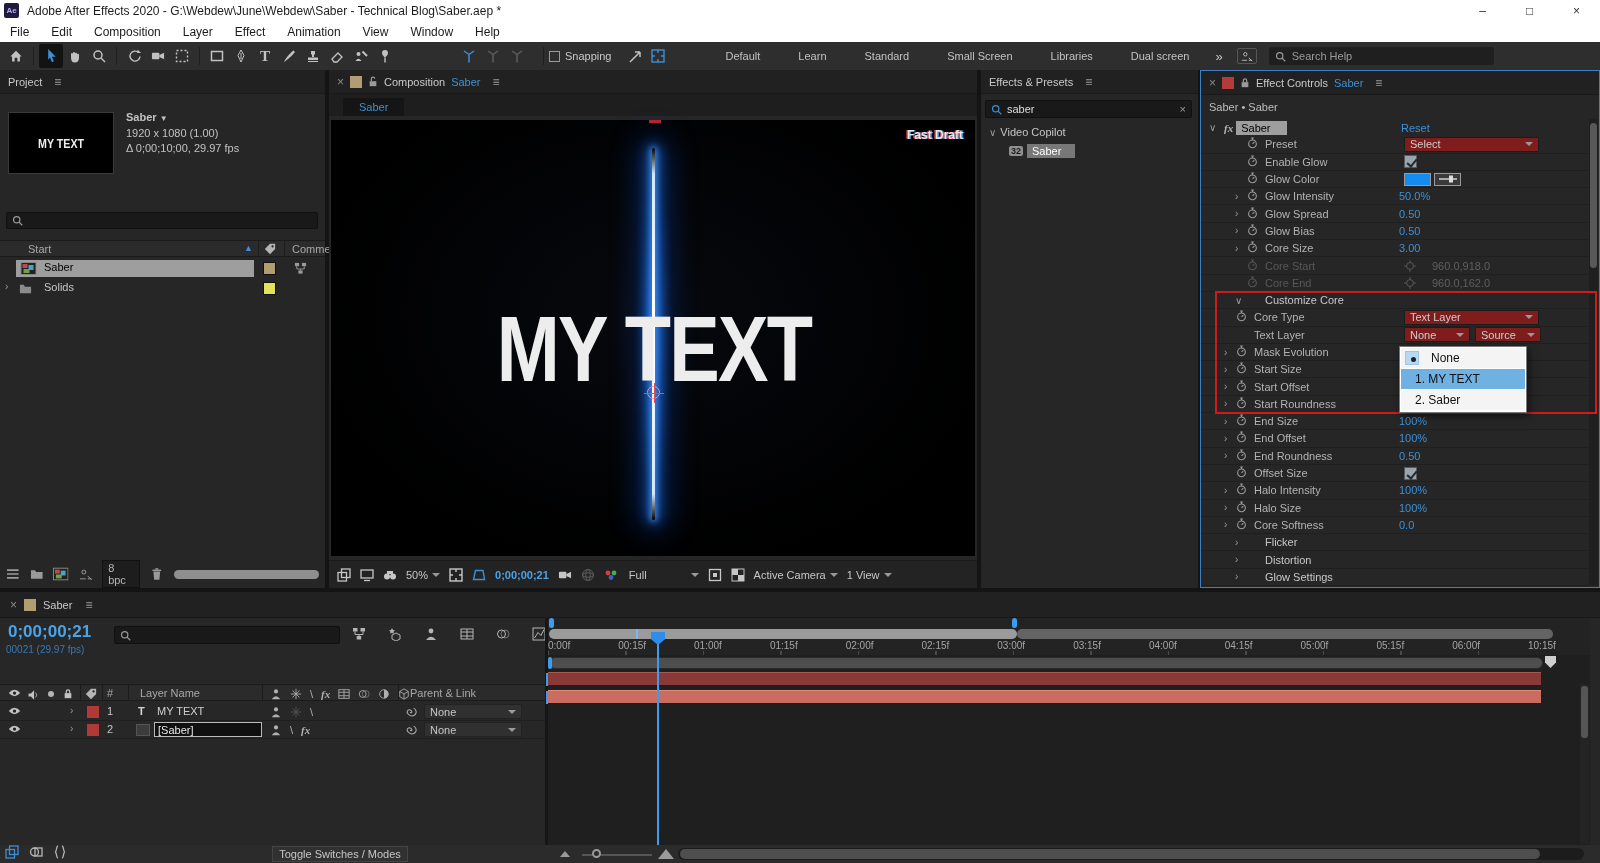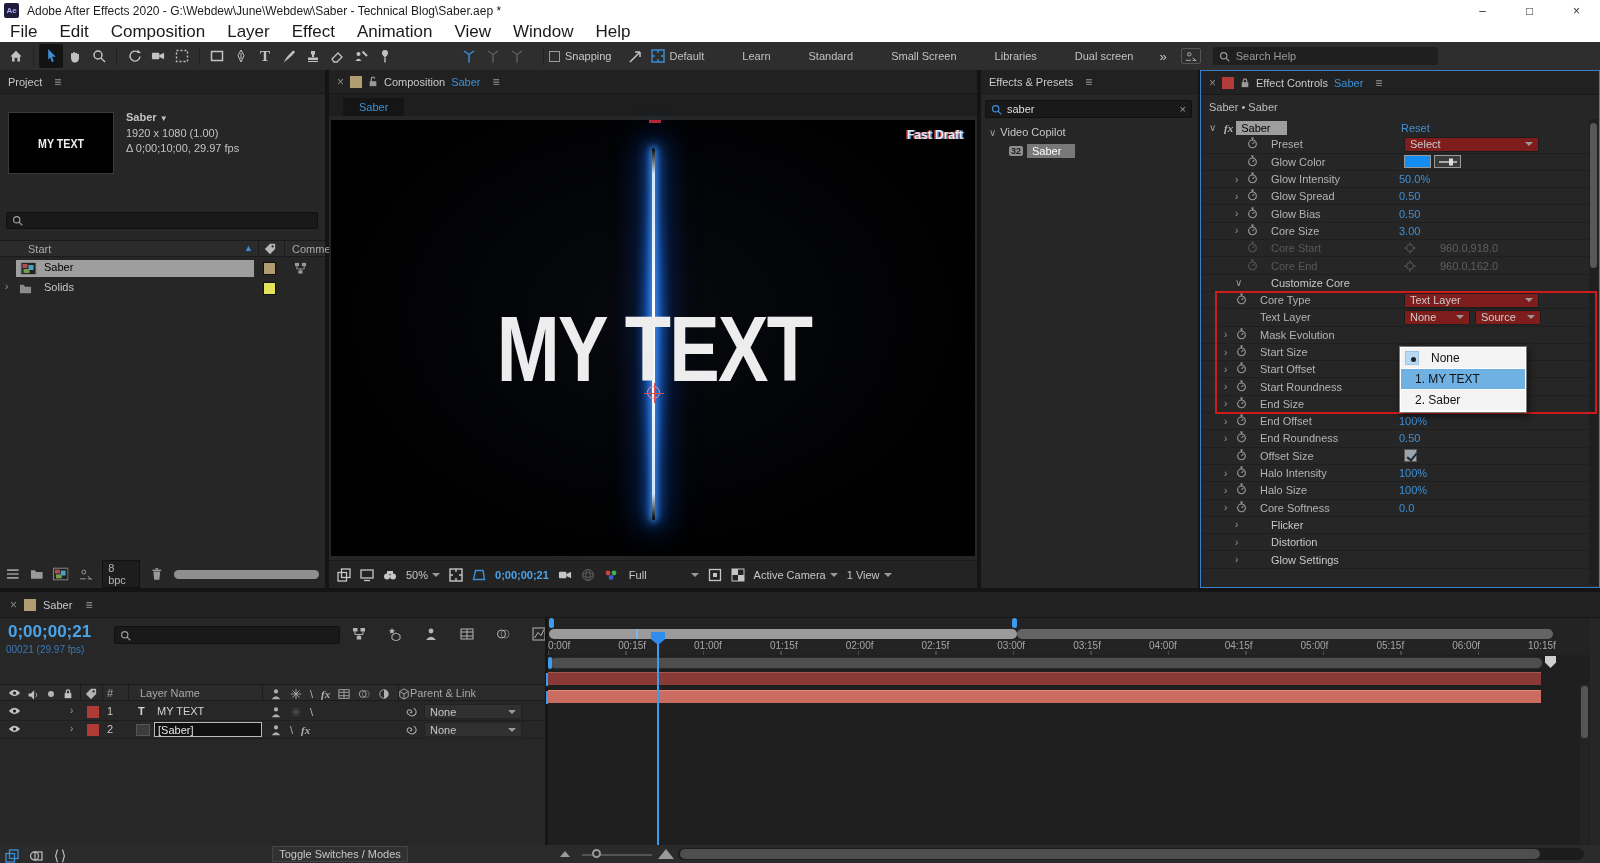--- a/index.html
+++ b/index.html
@@ -5,32 +5,32 @@
 *{box-sizing:border-box;margin:0;padding:0;font-family:"Liberation Sans",sans-serif}
 body{width:1600px;height:863px;position:relative;background:#141414;font-size:11px;color:#bdbdbd;overflow:hidden}
 svg.ic{width:14px;height:14px;display:inline-block;vertical-align:middle}
 
 #titlebar{position:absolute;top:0;left:0;width:1600px;height:21px;background:#fff;display:flex;align-items:center;color:#222}
 .ae-badge{width:15px;height:15px;margin-left:4px;background:#1f1b3a;color:#b4aaff;font-size:8px;font-weight:bold;display:flex;align-items:center;justify-content:center;border-radius:2px}
 .wtitle{margin-left:8px;font-size:12px;color:#1c1c1c}
 .wbtns{margin-left:auto;display:flex}
 .wbtn{width:47px;height:21px;display:flex;align-items:center;justify-content:center;color:#333;font-size:12px}
 #menubar{position:absolute;top:21px;left:0;width:1600px;height:21px;background:#fff;display:flex;align-items:center;gap:22px;padding-left:10px}
-.menu-item{color:#1a1a1a;font-size:17px}
+.menu-item{color:#1a1a1a;font-size:12px}
 
 #toolbar{position:absolute;top:42px;left:0;width:1600px;height:28px;background:#2e2e2e;display:flex;align-items:center;color:#c5c5c5}
 .tool{width:24px;height:24px;display:flex;align-items:center;justify-content:center;color:#c2c2c2}
 .tool.active{background:#131313;border-radius:2px;color:var(--accent_blue)}
 .tsep{width:1px;height:18px;background:#1f1f1f;margin:0 5px}
 .tT{font-size:15px;font-weight:bold;font-family:"Liberation Serif",serif}
 .axis-blue{color:var(--accent_blue)}
 .axis-dim{color:#5d5d5d}
 .snapbox{width:11px;height:11px;border:1px solid #9a9a9a;margin-right:5px}
 .snaplabel{color:#c8c8c8}
-#workspaces{display:flex;gap:38px;color:#c2c2c2}
+#workspaces{display:flex;gap:38px;margin-left:56px;color:#c2c2c2}
 .ws{cursor:default}
 .ovf{margin-left:26px;color:#c2c2c2;font-size:13px}
 .wsgear{width:20px;height:16px;border:1px solid #555;border-radius:2px;margin-left:14px;display:flex;align-items:center;justify-content:center}
 .helpsearch{width:225px;height:18px;background:#1f1f1f;border-radius:2px;margin-left:12px;display:flex;align-items:center;gap:6px;padding:0 6px;color:#9a9a9a}
 
 .panel{position:absolute;top:70px;height:518px;background:#262626}
 .ptab{height:24px;background:#212121;display:flex;align-items:center;gap:6px;padding:0 8px;border-bottom:1px solid #191919;color:#b5b5b5}
 .tclose{color:#8a8a8a;font-size:12px}
 .thamb{color:#9a9a9a;font-size:12px;margin-left:6px}
 .tname{color:#c9c9c9}
@@ -89,39 +89,39 @@
 .fxi{font-style:italic;font-weight:bold;color:#b5b5b5;margin:0 3px;font-family:"Liberation Serif",serif}
 .fxname{background:var(--selection_gray);color:#000;padding:1px 16px 1px 5px}
 .reset{position:absolute;left:200px;color:var(--accent_blue)}
 .ecrows{position:absolute;left:0;top:65.3px;width:388px}
 .erow{position:relative;display:flex;align-items:center;height:17.3px;padding-left:34px;border-bottom:1px solid rgba(0,0,0,.16)}
 .erow.ind{padding-left:23px}
 .erow .chev{width:12px;color:#9a9a9a;font-size:10px;flex:none}
 .erow .sw{width:15px;color:#9a9a9a;visibility:hidden;flex:none}
 .erow .sw.show{visibility:visible}
 .erow .sw svg{width:11px;height:12px}
-.erow .lbl{margin-left:9px;color:#b3b3b3;white-space:nowrap}
+.erow .lbl{margin-left:3px;color:#b3b3b3;white-space:nowrap}
 .erow.group .lbl{color:#c8c8c8}
 .erow.dim .lbl{color:#585858}
 .erow.dim .sw{color:#555}
 .rv{position:absolute;left:198px;display:flex;align-items:center;gap:5px}
 .vtext{color:var(--accent_blue)}
 .vdd{display:none;height:15px;background:#7f1d1d;border:1px solid #1c1c1c;color:#ccc;align-items:center;padding:0 5px;width:66px;border-radius:1px}
 .vdd.show{display:flex}
 .vdd.wide{width:135px}
 .vdd i{font-style:normal;white-space:nowrap;overflow:hidden}
 .vdd .dca{margin-left:auto;width:0;height:0;border:4px solid transparent;border-top-color:#999;margin-top:4px}
 .vcheck{display:none;width:13px;height:13px;background:#9aa4ad;border:1px solid #5a5a5a;position:relative}
 .vcheck.show{display:block}
 .vcheck::after{content:"";position:absolute;left:4px;top:1px;width:4px;height:8px;border:solid #1e2a33;border-width:0 2px 2px 0;transform:rotate(40deg)}
 .vcolorwrap{display:none;align-items:center;gap:3px}
 .vcolorwrap.show{display:flex}
 .vcolor{width:27px;height:13px;background:var(--glow_color);border:1px solid #999}
 .vslider{width:27px;height:13px;background:#3a3a3a;border:1px solid #999;display:flex;align-items:center;justify-content:center;color:#ddd}
-.vpoint{display:none;align-items:flex-end;gap:24px;color:#5f5f5f}
+.vpoint{display:none;align-items:flex-end;gap:16px;color:#5f5f5f}
 .vpoint.show{display:flex}
 .vpoint svg{width:12px;height:12px;color:#5f5f5f}
 .vpoint i{font-style:normal}
 .redbox{position:absolute;left:14px;top:220px;width:382px;height:123px;border:2px solid var(--red_annotation);pointer-events:none;z-index:8}
 .ddmenu{position:absolute;left:198px;top:275px;width:128px;background:#fff;border:1px solid #777;z-index:20;box-shadow:2px 3px 7px rgba(0,0,0,.55);padding:1px}
 .dditem{height:20px;display:flex;align-items:center;color:#111;background:#f4f4f4;padding-left:14px;position:relative;margin-bottom:1px;font-size:12px}
 .dditem.selected{background:#6fb1e3}
 .dditem.has-bullet{padding-left:30px}
 .dditem .bullet{display:none;position:absolute;left:4px;top:3px;width:14px;height:14px;background:#b8d9f2;border:1px solid #9cc5e6}
 .dditem .bullet.show{display:block}
@@ -171,21 +171,21 @@
 .lbar.b1{top:54px;background:var(--bar1);border-top:1px solid #a15a52}
 .lbar.b2{top:72px;background:var(--bar2);border-top:1px solid #e08a79}
 .inpoint{position:absolute;left:-2px;top:0;width:2px;height:13px;background:#3c9df0}
 .playhead-line{position:absolute;left:109px;top:14px;width:2px;height:213px;background:#3c9df0;z-index:6}
 .playhead-head{position:absolute;left:103px;top:14px;width:14px;height:13px;background:#2f8ceb;clip-path:polygon(0 0,100% 0,100% 55%,50% 100%,0 55%);z-index:7}
 .wa-tick{position:absolute;left:88px;top:11px;width:2px;height:10px;background:#79b8f2}
 .tl-vscroll{position:absolute;right:1px;top:66px;width:9px;height:160px;background:#242424}
 .tl-vthumb{position:absolute;left:1px;top:2px;width:7px;height:52px;background:#555;border-radius:3px}
 .tl-divider{position:absolute;left:545px;top:26px;width:3px;height:227px;background:#161616}
 
-#bottombar{position:absolute;top:845px;left:0;width:1600px;height:18px;background:#2b2b2b;display:flex;align-items:flex-end;color:#b5b5b5}
+#bottombar{position:absolute;top:845px;left:0;width:1600px;height:18px;background:#2b2b2b;display:flex;align-items:flex-start;color:#b5b5b5}
 .bb-icons{display:flex;gap:10px;margin-left:5px}
 .toggle-btn{position:absolute;left:272px;top:1px;width:136px;height:16px;background:#313131;border:1px solid #444;display:flex;align-items:center;justify-content:center;color:#c6c6c6}
 .zoom-min{position:absolute;left:560px;top:6px;width:0;height:0;border-left:5px solid transparent;border-right:5px solid transparent;border-bottom:6px solid #9a9a9a}
 .zoom-track{position:absolute;left:582px;top:9px;width:70px;height:2px;background:#555}
 .zoom-knob{position:absolute;left:592px;top:4px;width:9px;height:9px;border:2px solid #9a9a9a;border-radius:50%;background:#2b2b2b}
 .zoom-max{position:absolute;left:658px;top:4px;width:0;height:0;border-left:8px solid transparent;border-right:8px solid transparent;border-bottom:10px solid #9a9a9a}
 .hscroll{position:absolute;left:678px;top:3px;width:906px;height:12px;background:#1c1c1c;border-radius:6px}
 .hthumb{position:absolute;left:2px;top:1px;width:860px;height:10px;background:#4e4e4e;border-radius:5px}
 </style>
 </head>
@@ -733,20 +733,33 @@
         <span class="rv">
           <span class="vtext"></span>
           <span class="vdd show wide">
             <i>Select</i>
             <b class="dca"></b>
           </span>
 
         </span>
       </div>
 
+      <div class="erow">
+        <span class="chev"></span>
+        <span class="sw show"><svg>
+            <use href="#s-watch"></use>
+          </svg></span>
+        <span class="lbl">Enable Glow</span>
+        <span class="rv">
+          <span class="vtext"></span>
+
+          <span class="vcheck show"></span>
+
+        </span>
+      </div>
 
       <div class="erow">
         <span class="chev"></span>
         <span class="sw show"><svg>
             <use href="#s-watch"></use>
           </svg></span>
         <span class="lbl">Glow Color</span>
         <span class="rv">
           <span class="vtext"></span>
 

